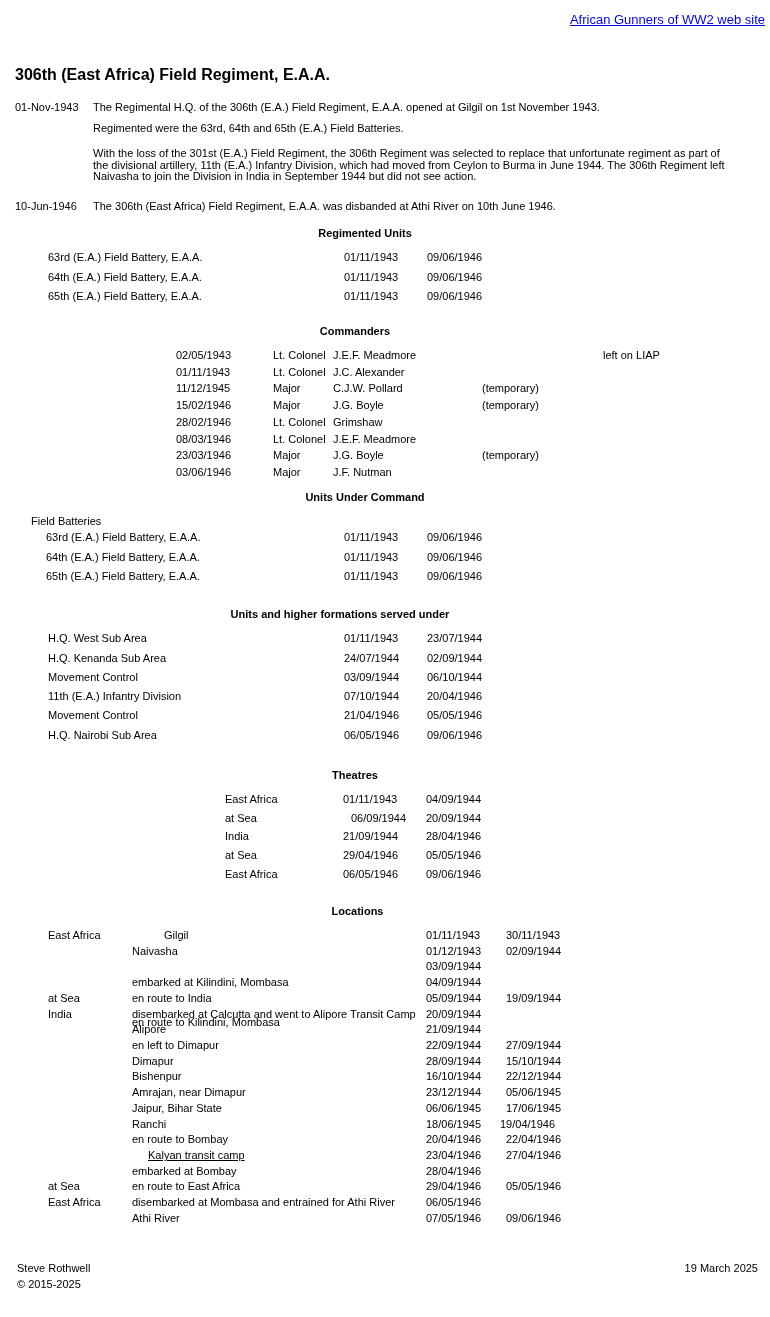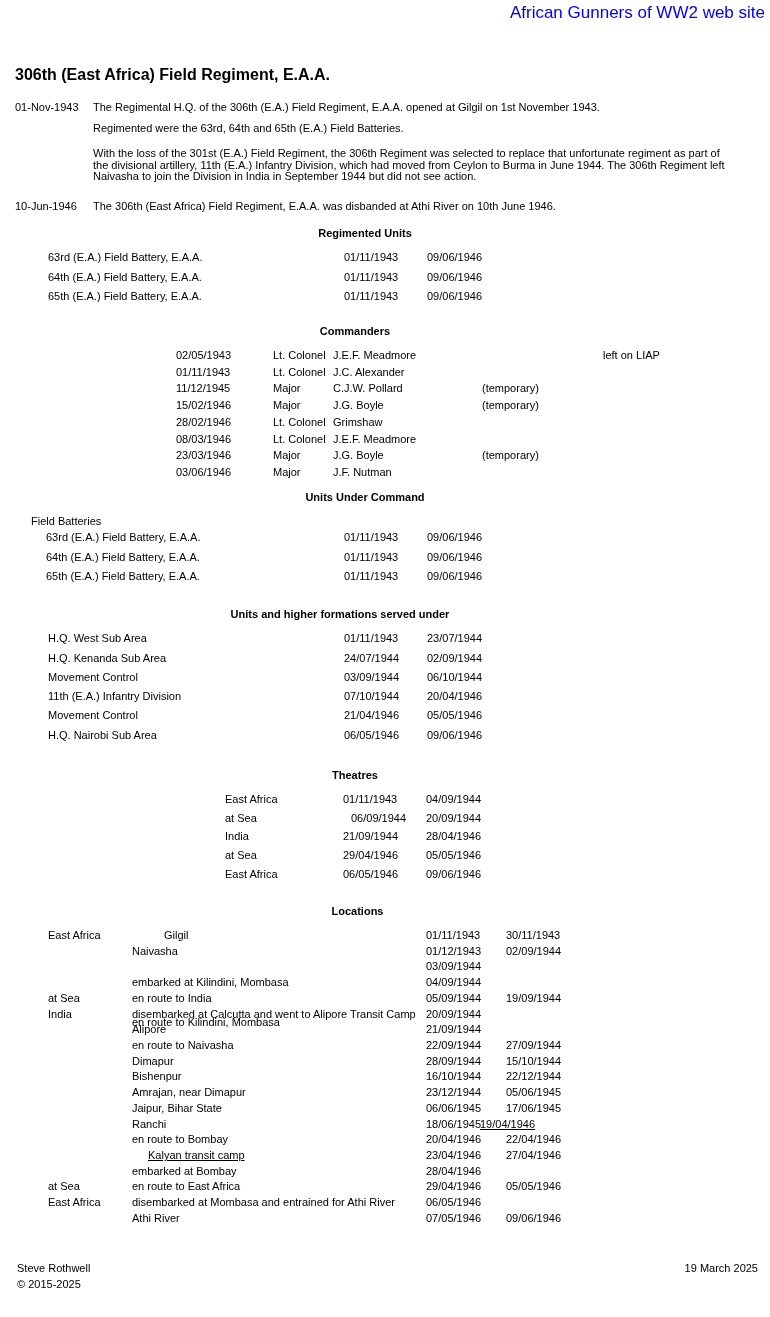--- a/index.html
+++ b/index.html
@@ -1,19 +1,19 @@
 <!DOCTYPE html>
 <html><head>
 <meta charset="utf-8">
 <style>
   html, body { margin:0; padding:0; background:#ffffff; }
   body { width:770px; height:1317px; position:relative; overflow:hidden;
          font-family:"Liberation Sans", sans-serif; font-size:11px; color:#000; }
   .abs { position:absolute; white-space:nowrap; }
-  .toplink { position:absolute; right:5px; top:3px; color:#0000ee; font-size:17px; cursor:pointer; }
+  .toplink { position:absolute; right:5px; top:12px; color:#0000ee; text-decoration:underline; font-size:13px; cursor:pointer; }
   .title { position:absolute; left:15px; top:66px; font-size:16px; font-weight:bold; }
   .hdr { position:absolute; font-weight:bold; font-size:11px; text-align:center; }
   .para { position:absolute; left:93px; width:640px; white-space:normal; line-height:11.5px; }
   .footer { position:absolute; font-size:11px; }
 </style>
 </head>
 <body>
 
 <a class="toplink">African Gunners of WW2 web site</a>
 <div class="title">306th (East Africa) Field Regiment, E.A.A.</div>
@@ -154,21 +154,21 @@
   <div class="abs" style="left:426px;top:992px;">05/09/1944</div>
   <div class="abs" style="left:506px;top:992px;">19/09/1944</div>
 
   <div class="abs" style="left:48px;top:1008px;">India</div>
   <div class="abs" style="left:132px;top:1008px;">disembarked at Calcutta and went to Alipore Transit Camp</div>
   <div class="abs" style="left:426px;top:1008px;">20/09/1944</div>
 
   <div class="abs" style="left:132px;top:1023px;">Alipore</div>
   <div class="abs" style="left:426px;top:1023px;">21/09/1944</div>
 
-  <div class="abs" style="left:132px;top:1039px;">en route to Naivasha</div>
+  <div class="abs" style="left:132px;top:1039px;">en left to Dimapur</div>
   <div class="abs" style="left:426px;top:1039px;">22/09/1944</div>
   <div class="abs" style="left:506px;top:1039px;">27/09/1944</div>
 
   <div class="abs" style="left:132px;top:1055px;">Dimapur</div>
   <div class="abs" style="left:426px;top:1055px;">28/09/1944</div>
   <div class="abs" style="left:506px;top:1055px;">15/10/1944</div>
 
   <div class="abs" style="left:132px;top:1070px;">Bishenpur</div>
   <div class="abs" style="left:426px;top:1070px;">16/10/1944</div>
   <div class="abs" style="left:506px;top:1070px;">22/12/1944</div>
@@ -176,21 +176,21 @@
   <div class="abs" style="left:132px;top:1086px;">Amrajan, near Dimapur</div>
   <div class="abs" style="left:426px;top:1086px;">23/12/1944</div>
   <div class="abs" style="left:506px;top:1086px;">05/06/1945</div>
 
   <div class="abs" style="left:132px;top:1102px;">Jaipur, Bihar State</div>
   <div class="abs" style="left:426px;top:1102px;">06/06/1945</div>
   <div class="abs" style="left:506px;top:1102px;">17/06/1945</div>
 
   <div class="abs" style="left:132px;top:1118px;">Ranchi</div>
   <div class="abs" style="left:426px;top:1118px;">18/06/1945</div>
-  <div class="abs" style="left:480px;top:1118px;text-decoration:underline;">19/04/1946</div>
+  <div class="abs" style="left:500px;top:1118px;">19/04/1946</div>
 
   <div class="abs" style="left:132px;top:1133px;">en route to Bombay</div>
   <div class="abs" style="left:426px;top:1133px;">20/04/1946</div>
   <div class="abs" style="left:506px;top:1133px;">22/04/1946</div>
 
   <div class="abs" style="left:148px;top:1149px;text-decoration:underline;">Kalyan transit camp</div>
   <div class="abs" style="left:426px;top:1149px;">23/04/1946</div>
   <div class="abs" style="left:506px;top:1149px;">27/04/1946</div>
 
   <div class="abs" style="left:132px;top:1165px;">embarked at Bombay</div>

